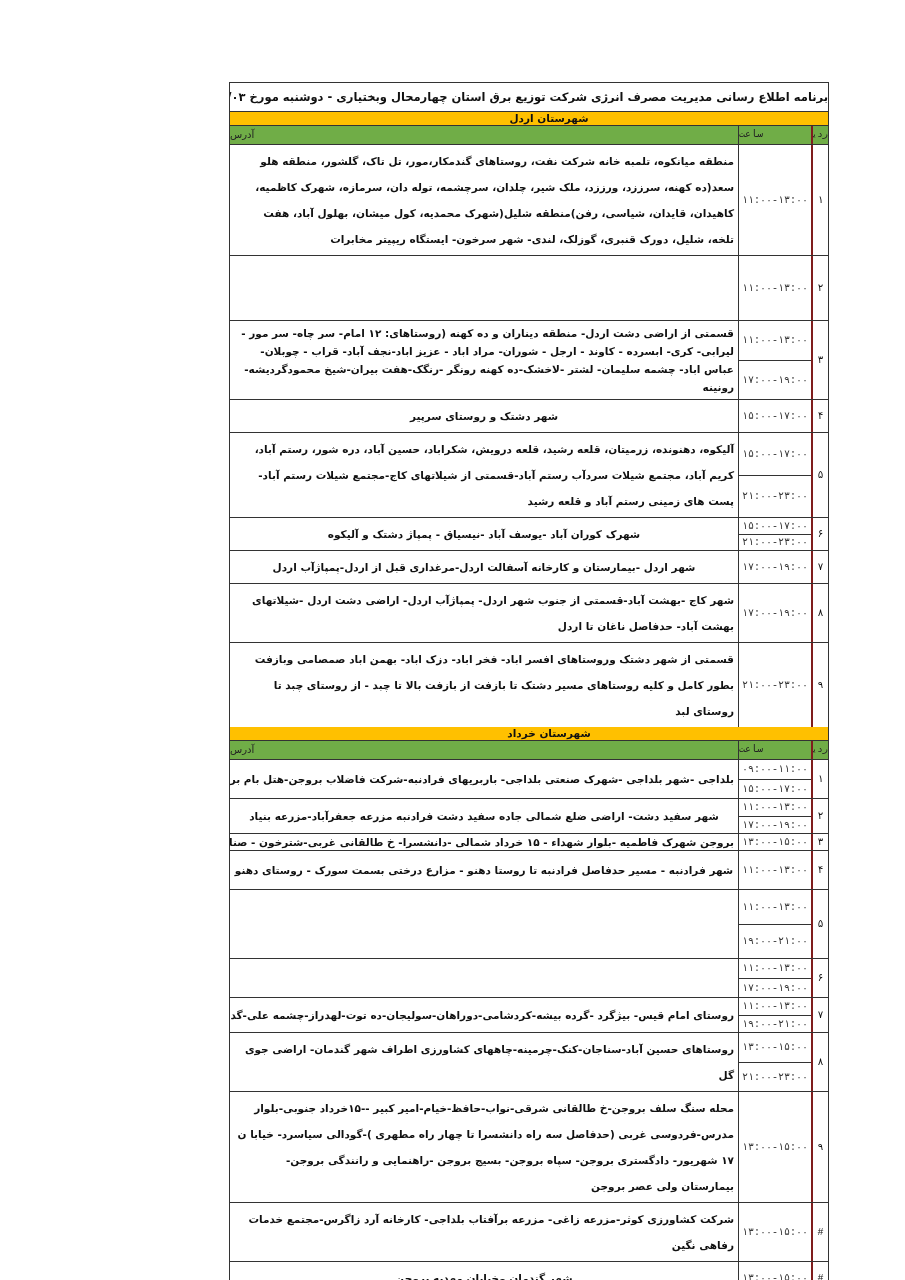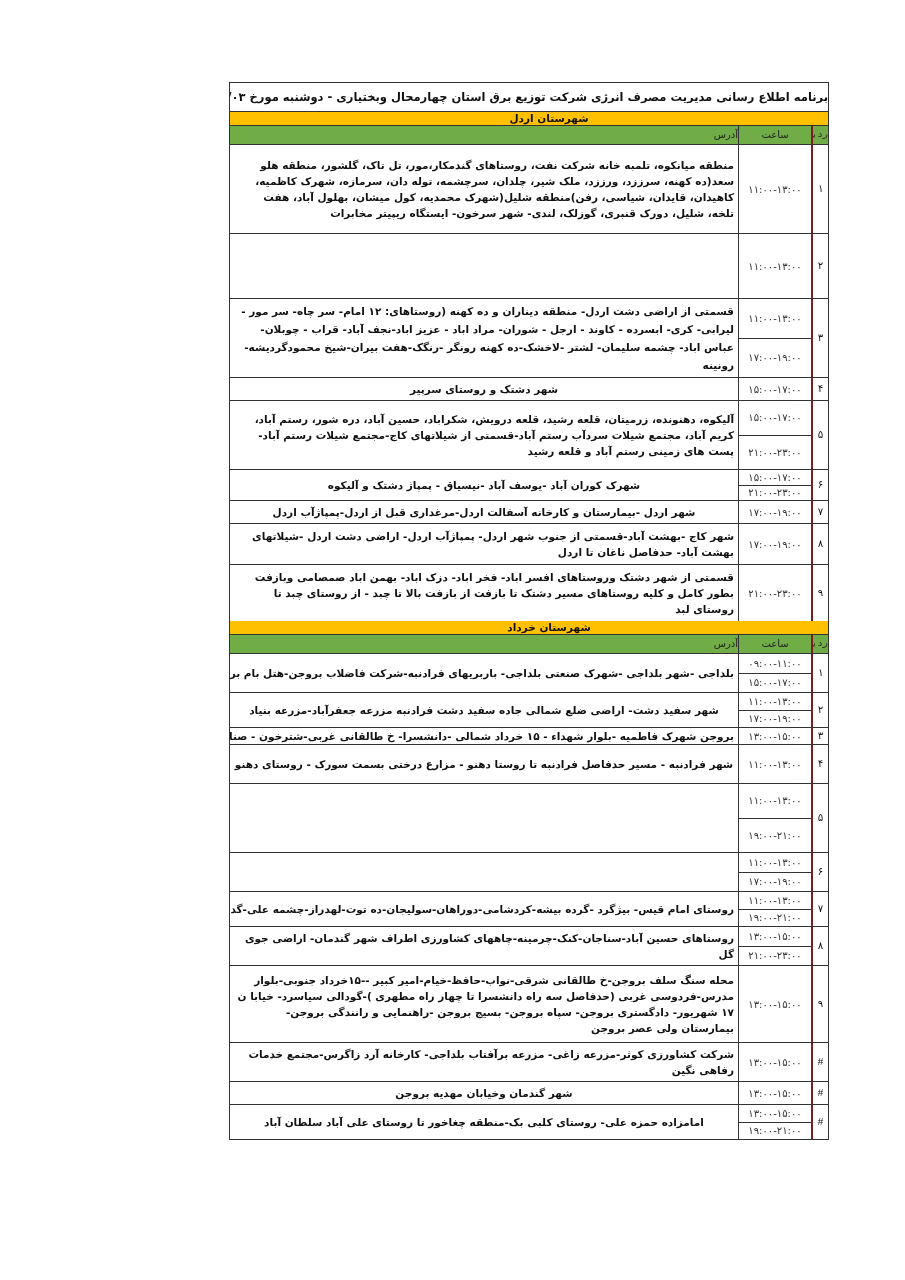--- a/index.html
+++ b/index.html
@@ -7,31 +7,31 @@
          font-family: "DejaVu Sans", sans-serif; color: #111; }
   .sheet { position: absolute; left: 229px; top: 82px; width: 598px;
            border: 1px solid #333; direction: rtl; }
   .title { height: 28px; line-height: 28px; text-align: center; font-size: 11.5px;
            font-weight: bold; border-bottom: 1px solid #333; background: #fff; white-space: nowrap; overflow: hidden; }
   .county { height: 13px; line-height: 13px; background: #ffc000; text-align: center;
             font-size: 10.5px; font-weight: bold; border-bottom: 1px solid #333; padding-left: 40px; }
   .hdr { display: flex; height: 18px; line-height: 18px; background: #70ad47;
          font-size: 10px; border-bottom: 1px solid #333; color: #222; }
   .c-row { width: 15px; flex: 0 0 15px; text-align: left; border-left: 2px solid #7f1d1d; overflow: hidden; white-space: nowrap; font-size: 9px; font-family: Liberation Mono, monospace; }
-  .c-time { width: 72px; flex: 0 0 72px; text-align: center; border-left: 1px solid #333; }
-  .c-addr { flex: 1 1 auto; text-align: right; }
+  .c-time { width: 72px; flex: 0 0 72px; text-align: left; border-left: 1px solid #333; font-family: Liberation Mono, monospace; }
+  .c-addr { flex: 1 1 auto; text-align: left; }
   .row { display: flex; border-bottom: 1px solid #333; }
   .row:last-child { border-bottom: none; }
   .row .c-row { display: flex; align-items: center; justify-content: center; font-size: 10px; }
   .row .c-time { display: flex; flex-direction: column; padding: 0; }
   .slot { flex: 1 1 0; display: flex; align-items: center; justify-content: center;
           font-size: 10px; letter-spacing: 0.3px; color: #333; }
   .slot + .slot { border-top: 1px solid #333; }
   .row .c-addr { display: flex; align-items: center; padding: 3px 4px; font-size: 10.5px;
-                 font-weight: bold; line-height: 16px; text-align: right; }
+                 font-weight: bold; line-height: 26px; text-align: right; }
   .row .c-addr.center { justify-content: center; text-align: right; }
   .row .c-addr.clip { white-space: nowrap; overflow: hidden; line-height: 16px; padding-top: 0; padding-bottom: 0; }
 </style>
 </head>
 <body>
 
 <div class="sheet">
   <div class="title">برنامه اطلاع رسانی مدیریت مصرف انرژی شرکت توزیع برق استان چهارمحال وبختیاری - دوشنبه مورخ ۱۴۰۴/۰۶/۰۳</div>
   <div id="sections">
       <div>

